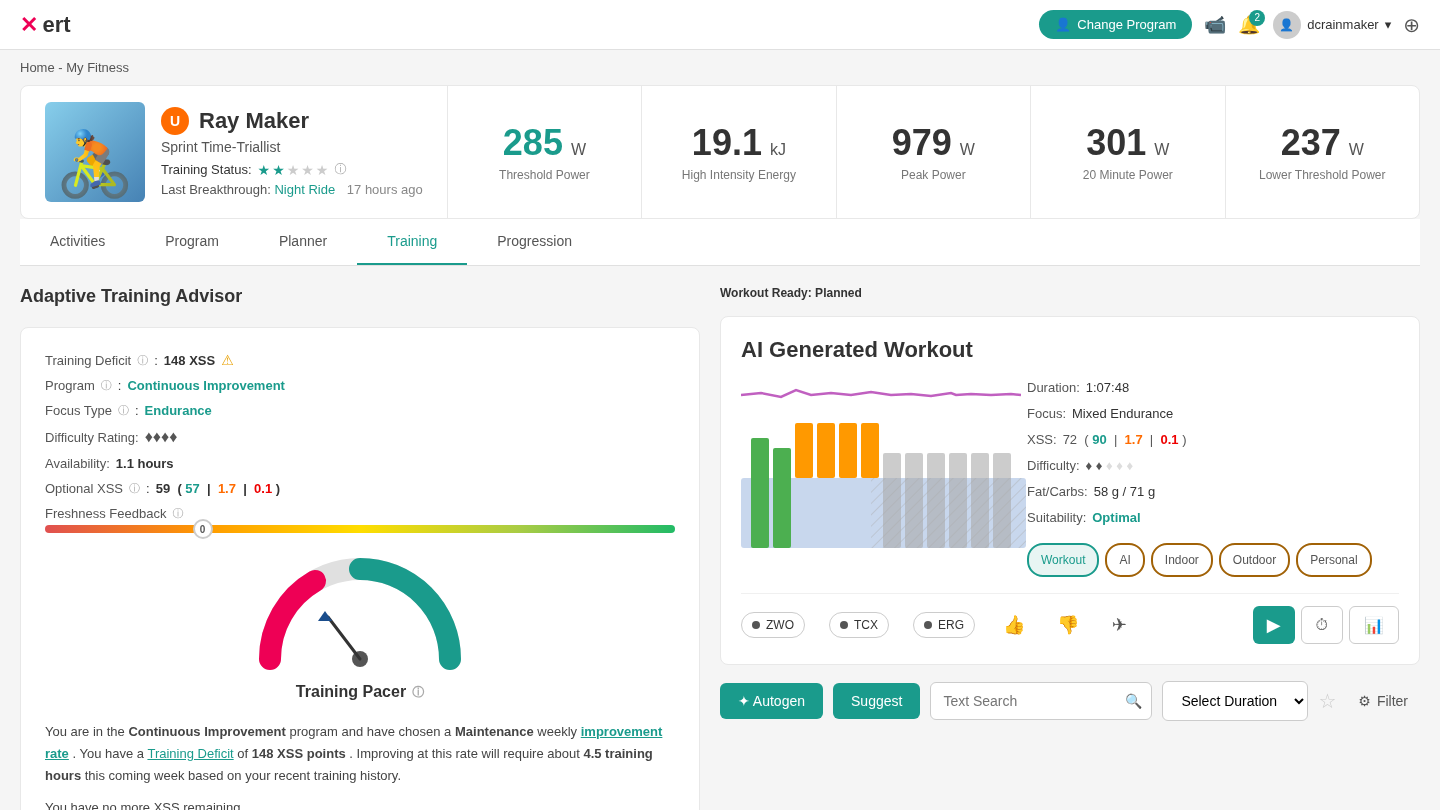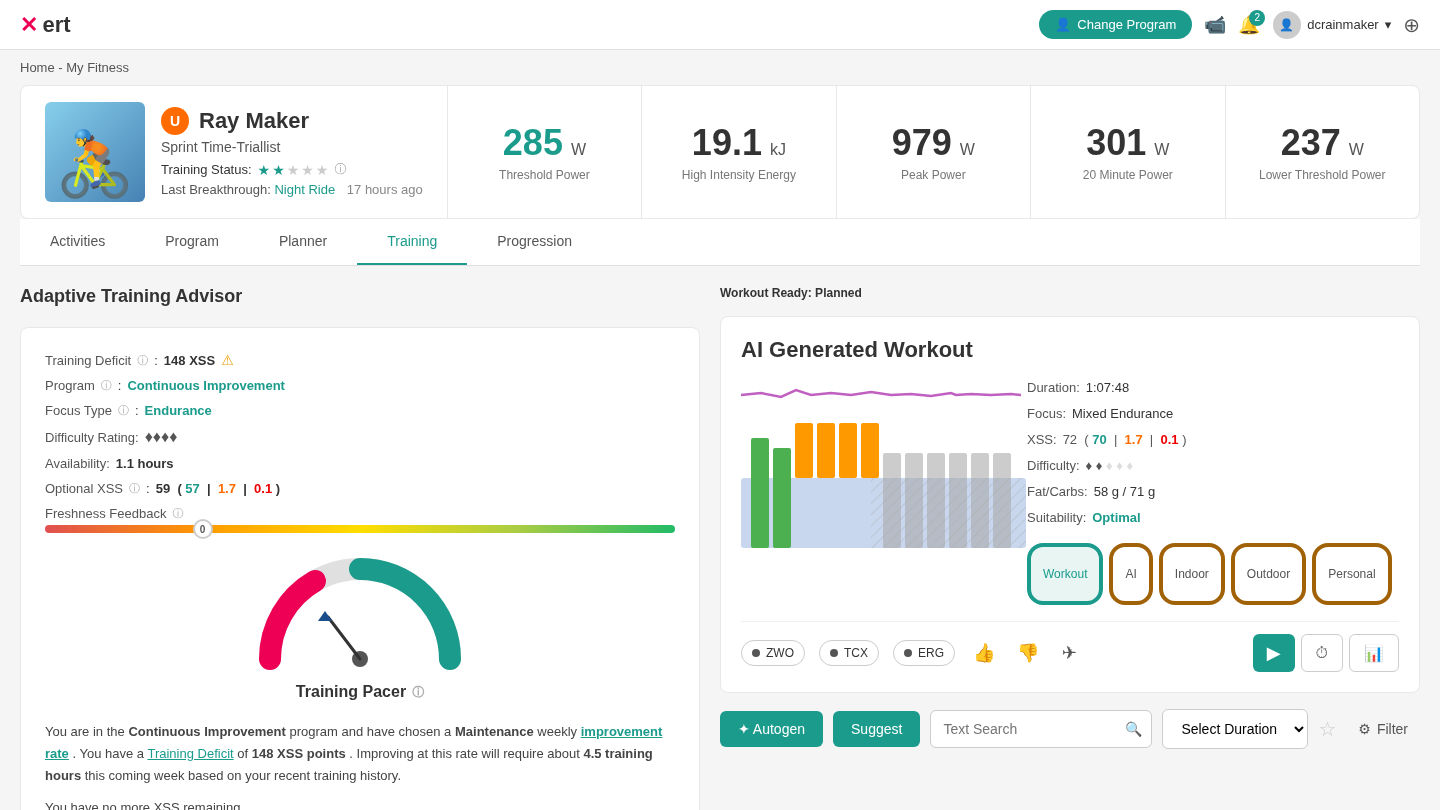--- a/index.html
+++ b/index.html
@@ -88,25 +88,25 @@
     .detail-row { display: flex; gap: 6px; }
     .detail-label { color: #555; }
     .detail-value { font-weight: 500; }
     .xss-val { color: #555; }
     .xss-val .v1 { color: #1a9b8c; font-weight: 700; }
     .xss-val .v2 { color: #ff6b00; font-weight: 700; }
     .xss-val .v3 { color: #e00; font-weight: 700; }
     .suitability-optimal { color: #1a9b8c; font-weight: 600; }
     
     .tags { display: flex; flex-wrap: wrap; gap: 6px; margin-top: 12px; }
-    .tag { padding: 15px 12px; border-radius: 16px; border: 4px solid #a16207; font-size: 12px; color: #555; background: #fff; }
+    .tag { padding: 3px 12px; border-radius: 16px; border: 2px solid #a16207; font-size: 12px; color: #555; background: #fff; }
     .tag.teal { background: #e8f5f3; border-color: #1a9b8c; color: #1a9b8c; font-weight: 500; }
     
     .workout-actions { display: flex; align-items: center; justify-content: space-between; margin-top: 16px; padding-top: 12px; border-top: 1px solid #f0f0f0; }
-    .action-buttons { display: flex; gap: 14px; align-items: center; }
+    .action-buttons { display: flex; gap: 24px; align-items: center; }
     .dl-btn { display: flex; align-items: center; gap: 4px; padding: 5px 10px; border: 1px solid #ccc; border-radius: 20px; font-size: 12px; cursor: pointer; background: #fff; color: #333; }
     .dl-btn .dot { width: 8px; height: 8px; border-radius: 50%; background: #888; margin-right: 2px; }
     .icon-btn { background: none; border: none; cursor: pointer; font-size: 18px; color: #555; padding: 4px; }
     .icon-btn.thumbs-up { color: #1a9b8c; }
     .play-btn { background: #1a9b8c; color: #fff; border: none; border-radius: 6px; padding: 8px 14px; cursor: pointer; font-size: 18px; }
     .timer-btn { background: none; border: 1px solid #ccc; border-radius: 6px; padding: 8px 14px; cursor: pointer; font-size: 16px; color: #555; }
     .chart-btn { background: none; border: 1px solid #ccc; border-radius: 6px; padding: 8px 14px; cursor: pointer; font-size: 16px; color: #555; }
     
     
     .bottom-toolbar { display: flex; gap: 10px; align-items: center; padding: 0 0 8px; }
@@ -390,21 +390,21 @@
           </div>
           <div class="detail-row">
             <span class="detail-label">Focus:</span>
             <span class="detail-value">Mixed Endurance</span>
           </div>
           <div class="detail-row">
             <span class="detail-label">XSS:</span>
             <span class="xss-val">
               <span>72</span>
               &nbsp;(
-              <span class="v1">70</span>
+              <span class="v1">90</span>
               &nbsp;|&nbsp;
               <span class="v2" style="color:#ff6b00; font-weight:700;">1.7</span>
               &nbsp;|&nbsp;
               <span class="v3" style="color:#e00; font-weight:700;">0.1</span>
               )
             </span>
           </div>
           <div class="detail-row">
             <span class="detail-label">Difficulty:</span>
             <span>

